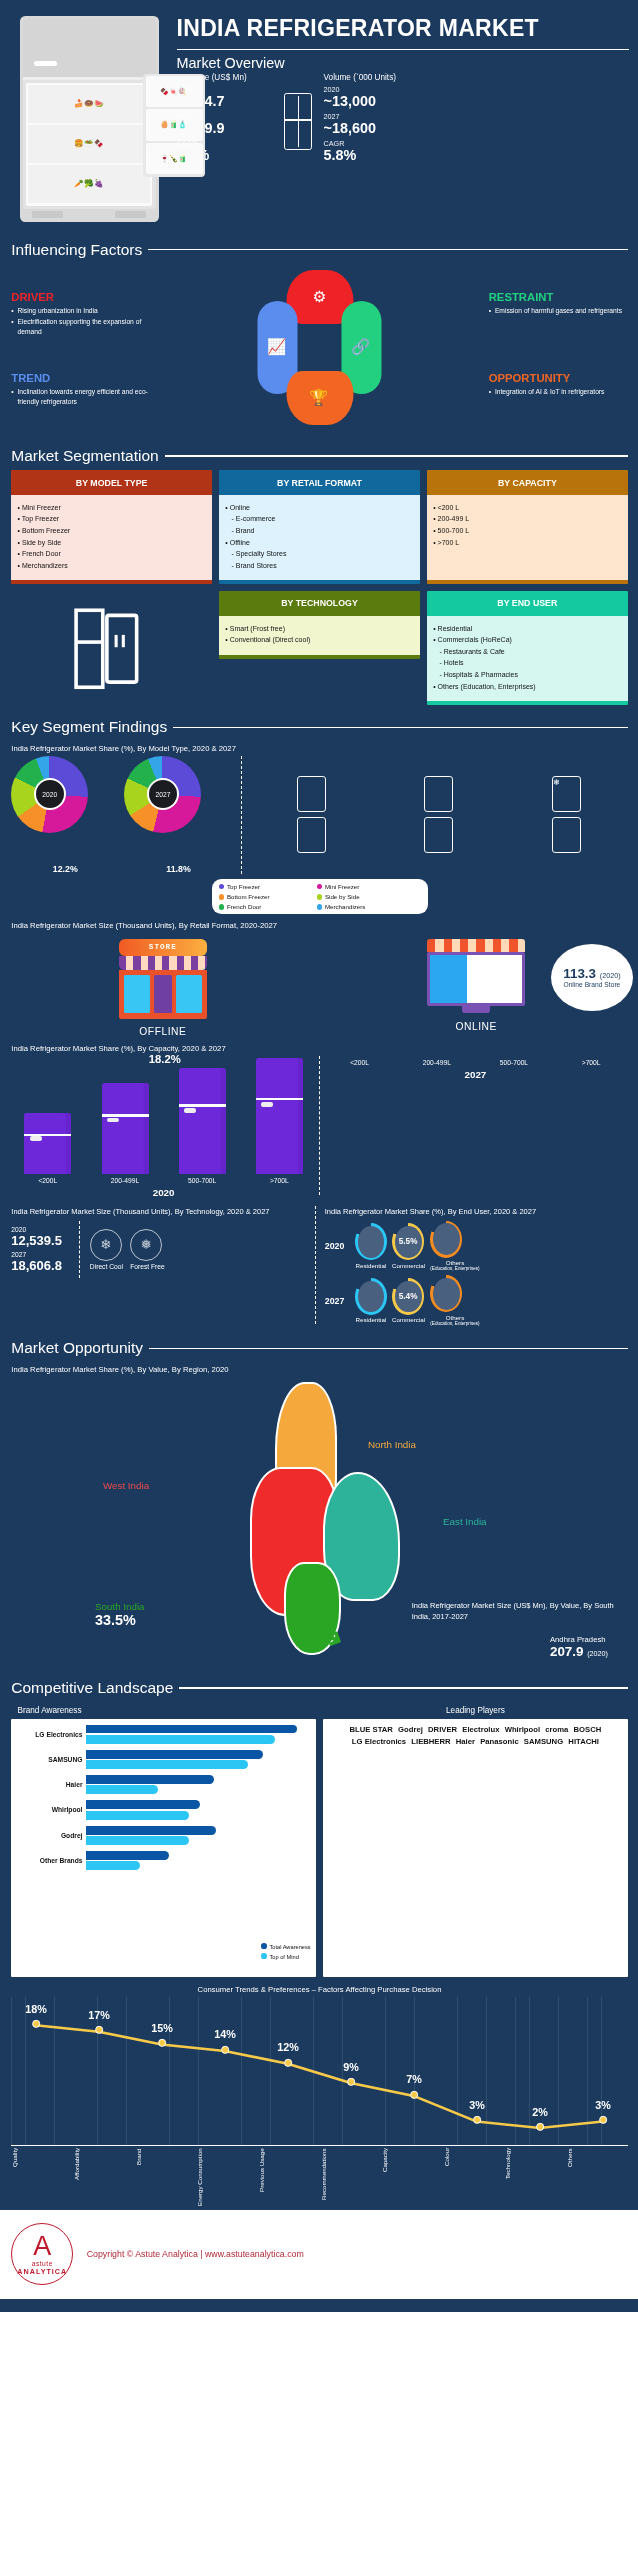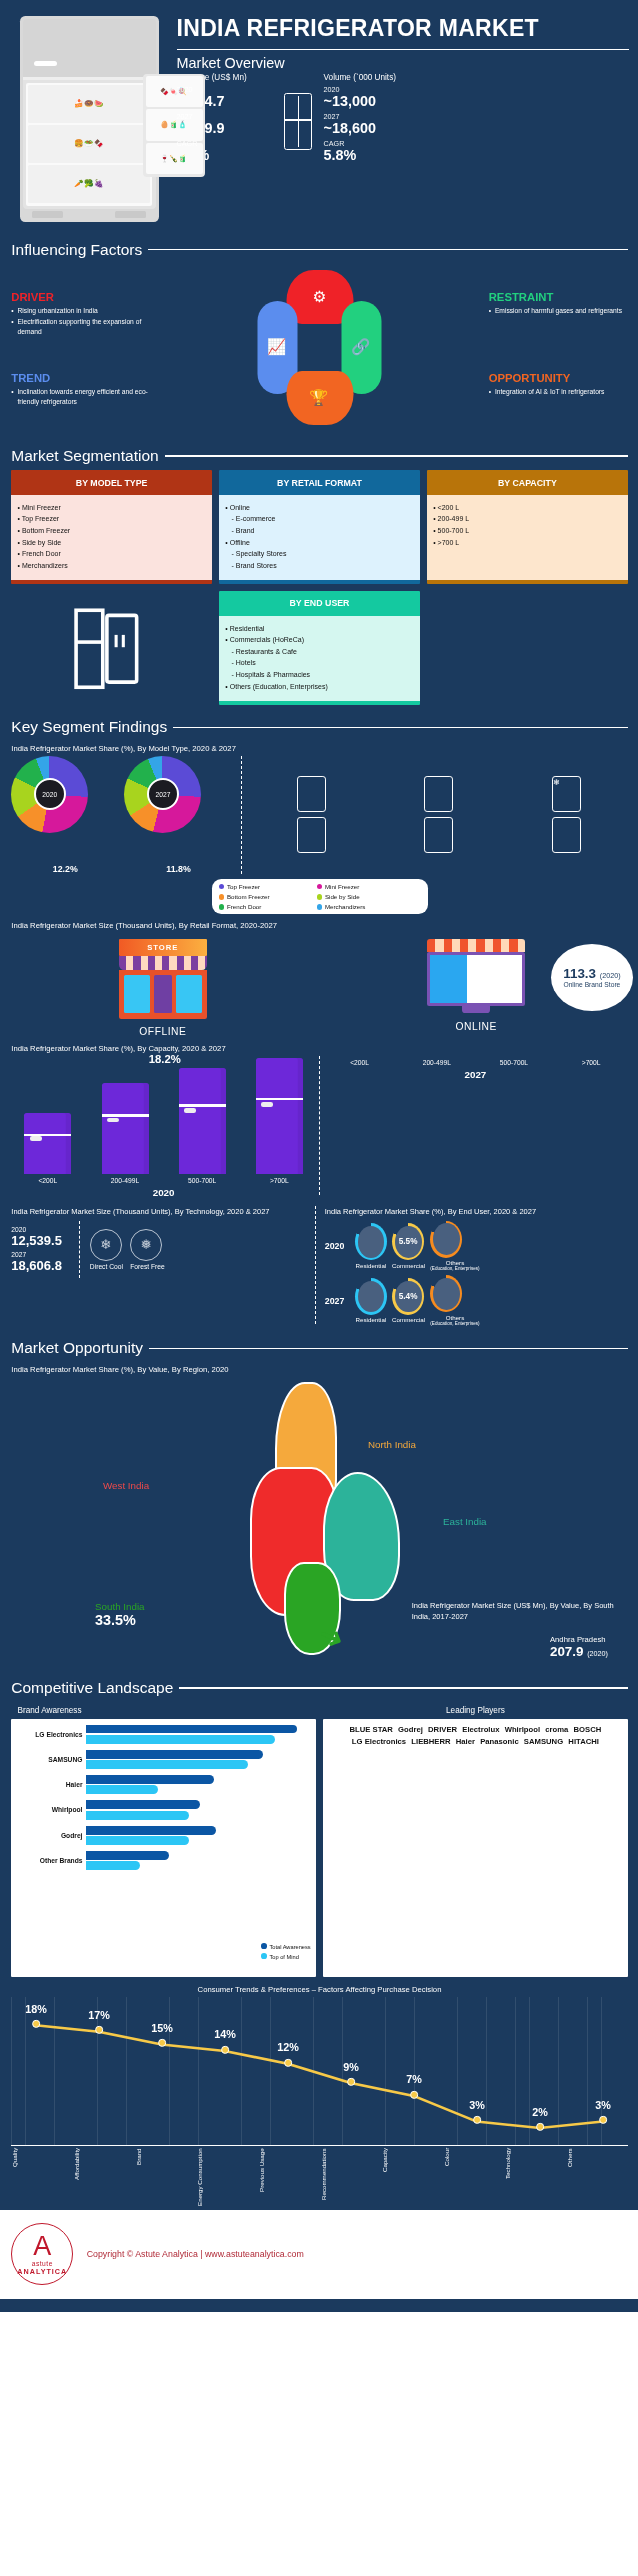--- a/index.html
+++ b/index.html
@@ -84,21 +84,21 @@
   .donut-pct{ font-size:8.8px; font-weight:bold; margin-top:31px;}
   .legend-pill{ background:#fff; color:#111; border-radius:9.3px; padding:4.1px 7.2px; display:flex; flex-wrap:wrap; gap:3.1px 7.2px; width:216px; margin:5.2px auto 0 auto; font-size:6.2px;}
   .legend-pill span.dot{ width:5.7px;height:5.7px;border-radius:50%;display:inline-block;margin-right:2.6px;vertical-align:-0.5px;}
   .seg-icons{ display:grid; grid-template-columns:repeat(3,1fr); gap:5.2px; }
   .ico-box{ width:29px;height:36px;border:1.5px solid #fff;border-radius:3.1px;margin:auto; position:relative;}
 
   
   .retail{ display:flex; padding:5.2px 11.3px 0 11.3px; gap:10.3px;}
   .retail-col{ flex:1; text-align:center; position:relative;}
   .store{ width:88px;height:82px;margin:0 auto; position:relative;}
-  .store-roof{ height:17.5px;background:linear-gradient(90deg,#f15a24,#fbb040); border-radius:1px; display:flex;align-items:center;justify-content:center;color:#fff;font-weight:bold;letter-spacing:1px;font-size:7.7px;}
+  .store-roof{ height:17.5px;background:linear-gradient(90deg,#f15a24,#fbb040); border-radius:6px; display:flex;align-items:center;justify-content:center;color:#fff;font-weight:bold;letter-spacing:1px;font-size:7.7px;font-family:Liberation Mono, monospace;}
   .awning{ height:13.4px; background:repeating-linear-gradient(90deg,#7b3fa0 0 7.2px,#ffd9c0 7.2px 14.4px); border-radius:0 0 5.2px 5.2px;}
   .store-front{ height:49px;background:#e8512a;border-radius:0 0 2.1px 2.1px; display:flex; gap:4.1px; padding:5.2px; }
   .win{flex:1;background:#38c6f4;border-radius:1.5px;}
   .door{width:17.5px;background:#6f3fa3;border-radius:1.5px;}
   .monitor{ width:98px;height:77px;margin:0 auto;position:relative;}
   .mon-awning{height:13.4px;background:repeating-linear-gradient(90deg,#f0542d 0 8.2px,#ffd9b8 8.2px 16.5px);border-radius:3.1px 3.1px 0 0;}
   .mon-screen{height:54px;background:#e9eef5;border:3.1px solid #7a52b3;border-radius:2.1px; display:flex;}
   .mon-left{width:40%;background:#2aa7f0;}
   .mon-right{flex:1;background:#fff;}
   .mon-stand{width:28px;height:7.2px;background:#7a52b3;margin:0 auto;border-radius:0 0 3.1px 3.1px;}
@@ -340,20 +340,32 @@
   <div class="seg-row2">
     <div class="open-fridge-icon">
       <svg width="77" height="85" viewBox="0 0 150 165">
         <rect x="6" y="8" width="52" height="150" fill="none" stroke="#fff" stroke-width="7"></rect>
         <rect x="66" y="18" width="58" height="130" fill="none" stroke="#fff" stroke-width="7" rx="4"></rect>
         <line x1="6" y1="70" x2="58" y2="70" stroke="#fff" stroke-width="7"></line>
         <line x1="84" y1="56" x2="84" y2="80" stroke="#fff" stroke-width="6"></line>
         <line x1="98" y1="56" x2="98" y2="80" stroke="#fff" stroke-width="6"></line>
       </svg>
     </div>
+    <div id="seg-tech">
+        <div class="seg-card">
+    <div class="seg-head" style="background:#5b7b0e">BY TECHNOLOGY</div>
+    <div class="seg-body" style="background:#f1f6cf">
+            <ul>
+              <li class="">• Smart (Frost free)</li>
+              <li class="">• Conventional (Direct cool)</li>
+            </ul>
+          </div>
+    <div class="seg-foot" style="background:#5b7b0e"></div>
+        </div>
+      </div>
     <div id="seg-eu">
         <div class="seg-card">
     <div class="seg-head" style="background:#14c9a0">BY END USER</div>
     <div class="seg-body" style="background:#d5f7f0">
             <ul>
               <li class="">• Residential</li>
               <li class="">• Commercials (HoReCa)</li>
               <li class="sub">- Restaurants &amp; Cafe</li>
               <li class="sub">- Hotels</li>
               <li class="sub">- Hospitals &amp; Pharmacies</li>

